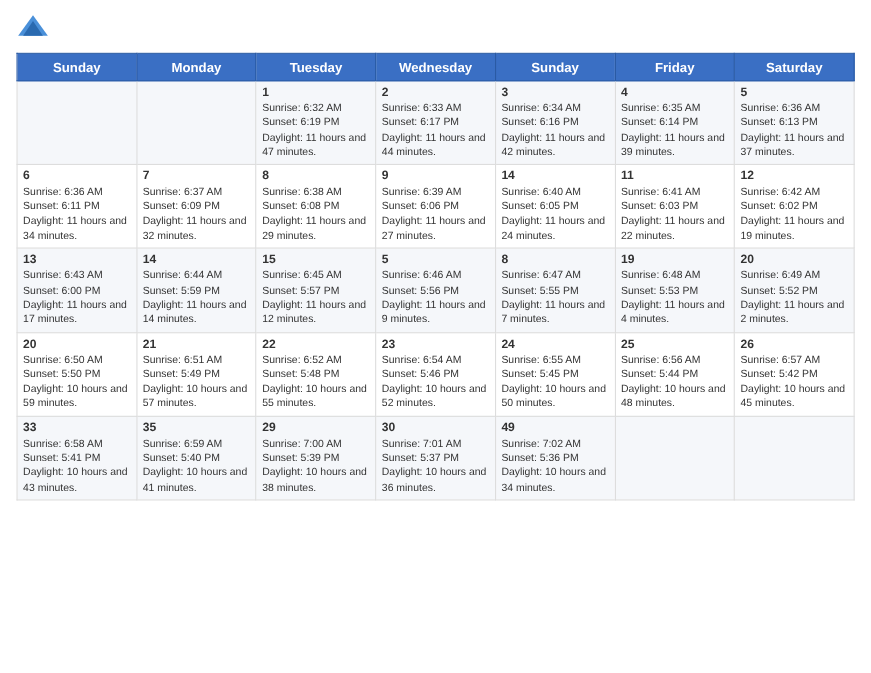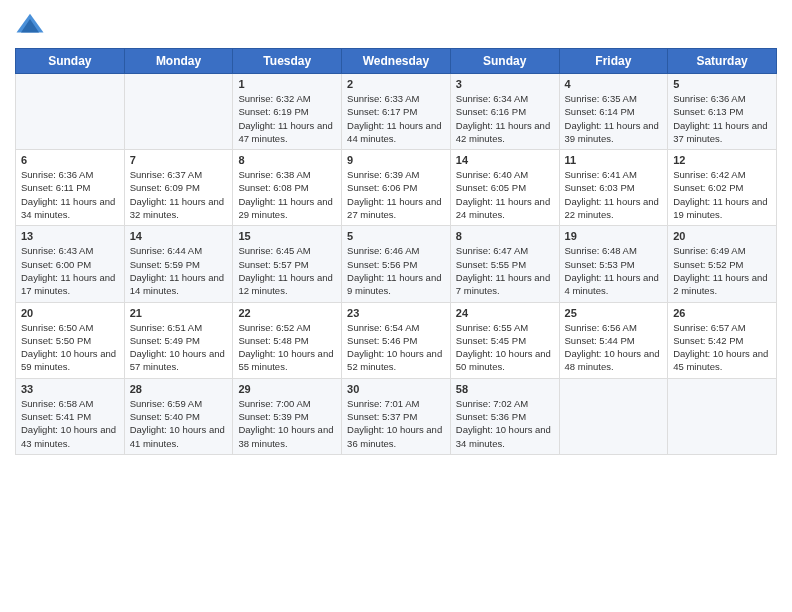--- a/index.html
+++ b/index.html
@@ -241,33 +241,33 @@
             <span class="day-number">26</span>
             <div class="day-detail">Sunrise: 6:57 AM<br>Sunset: 5:42 PM<br>Daylight: 10 hours and 45 minutes.</div>
           </td>
         </tr>
         <tr>
           <td>
             <span class="day-number">33</span>
             <div class="day-detail">Sunrise: 6:58 AM<br>Sunset: 5:41 PM<br>Daylight: 10 hours and 43 minutes.</div>
           </td>
           <td>
-            <span class="day-number">28</span>
+            <span class="day-number">35</span>
             <div class="day-detail">Sunrise: 6:59 AM<br>Sunset: 5:40 PM<br>Daylight: 10 hours and 41 minutes.</div>
           </td>
           <td>
             <span class="day-number">29</span>
             <div class="day-detail">Sunrise: 7:00 AM<br>Sunset: 5:39 PM<br>Daylight: 10 hours and 38 minutes.</div>
           </td>
           <td>
             <span class="day-number">30</span>
             <div class="day-detail">Sunrise: 7:01 AM<br>Sunset: 5:37 PM<br>Daylight: 10 hours and 36 minutes.</div>
           </td>
           <td>
-            <span class="day-number">58</span>
+            <span class="day-number">49</span>
             <div class="day-detail">Sunrise: 7:02 AM<br>Sunset: 5:36 PM<br>Daylight: 10 hours and 34 minutes.</div>
           </td>
           <td></td>
           <td></td>
         </tr>
       </tbody>
   </table>
 </div>
 
 </body></html>

